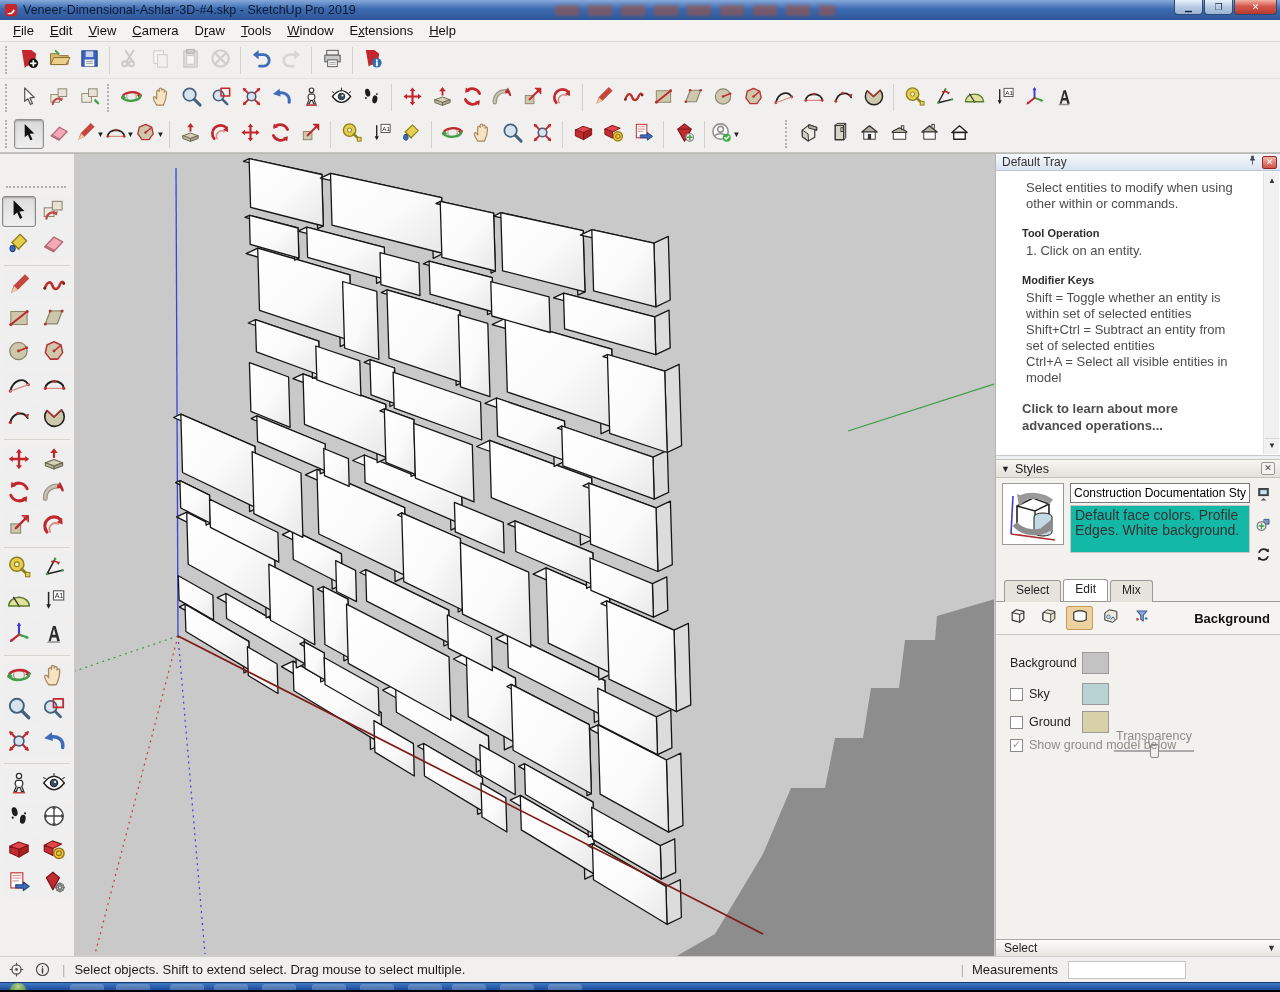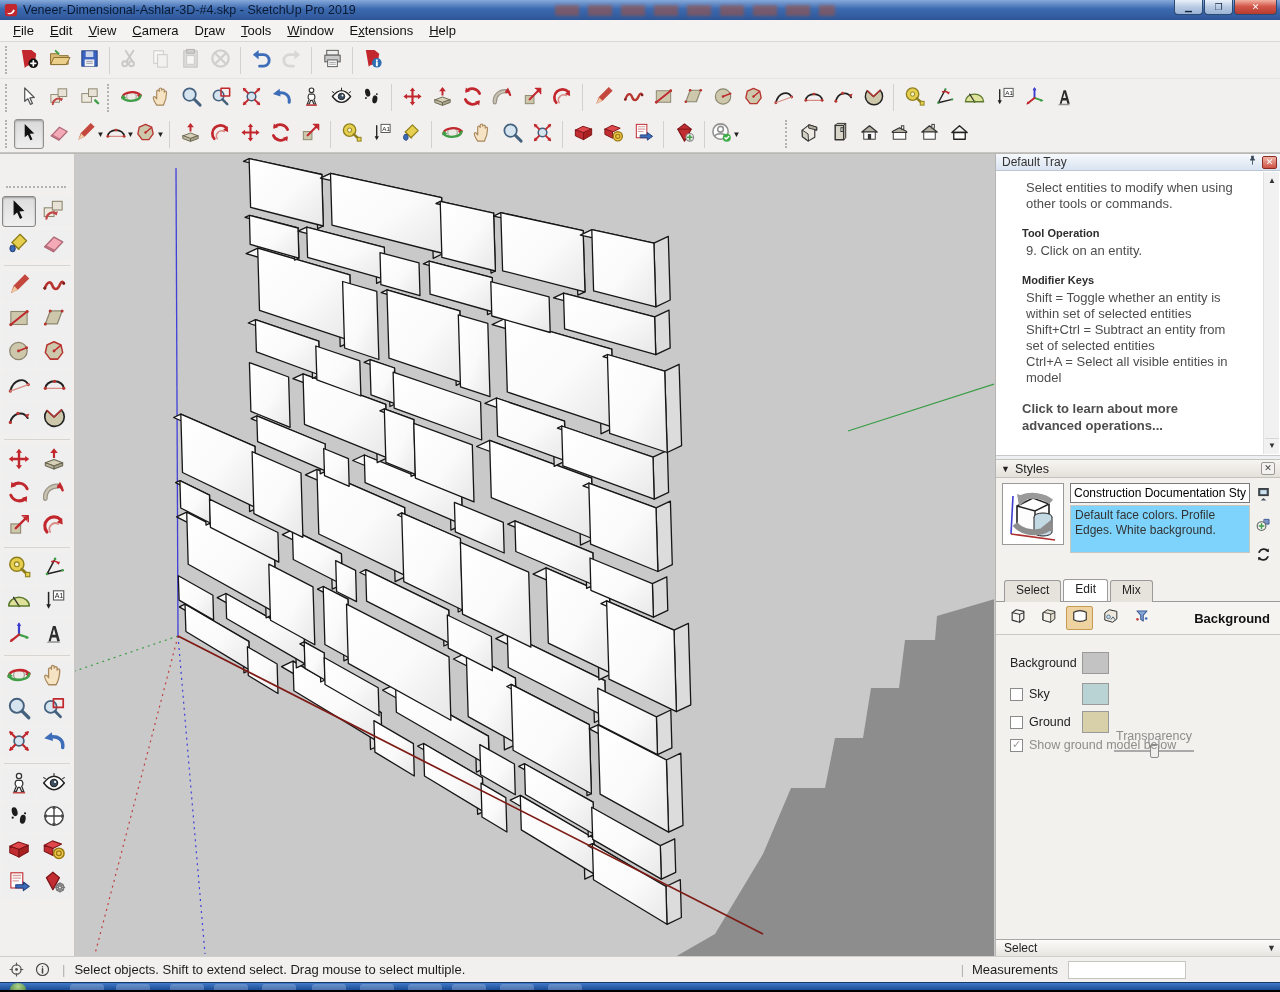--- a/index.html
+++ b/index.html
@@ -82,21 +82,21 @@
   #styles-header .tri { font-size:9px; margin-right:5px; }
   #styles-header .title { flex:1; font-size:12.5px; }
   .mini-x { width:14px; height:13px; border:1px solid #9a9a9a; border-radius:2px; background:#f3f2ef;
     font-size:9px; line-height:11px; text-align:center; color:#444; }
 
   #styles-body { display:flex; padding:5px 4px 6px 6px; background:#f2f1ee;justify-content:space-between; }
   #sthumb { width:62px; height:62px; background:#fff; border:1px solid #9a9a9a; }
   #smid { flex:1; margin-left:6px; }
   #sname { width:100%; height:20px; border:1px solid #7a7a7a; background:#fff; font-size:12px;
     font-family:"Liberation Sans", sans-serif; padding:0 3px; white-space:nowrap; overflow:hidden; }
-  #sdesc { margin-top:2px; height:48px; border:1px solid #c8c6c1; background:#7dd3fc; font-size:12px;
+  #sdesc { margin-top:2px; height:48px; border:1px solid #c8c6c1; background:#14b8a6; font-size:14px;
     color:#333; padding:2px 4px; line-height:15px; }
   #sside { width:26px; display:flex; flex-direction:column; align-items:center; gap:7px; padding-top:2px; }
   #sside svg { width:19px; height:19px; }
 
   #tabs { padding:5px 8px 0; background:#f2f1ee; border-bottom:1px solid #9a9a9a; display:flex; }
   .tab { padding:2px 11px 3px; border:1px solid #9a9a9a; border-bottom:none; background:#e6e3dd;
     border-radius:3px 3px 0 0; font-size:12px; color:#222; margin-right:2px; position:relative; top:1px; }
   .tab.active { background:#fff; top:0; padding-bottom:5px; z-index:2; }
 
   #editstrip { display:flex; align-items:center; gap:4px; padding:4px 10px 4px 8px; background:#f5f4f1;
@@ -1242,25 +1242,25 @@
       <div id="tray-header">
         <span class="title">Default Tray</span>
         <span><svg viewBox="0 0 24 24">
               <path d="M9.5 3h5v5.5l2 1.5v2h-9v-2l2-1.5z" fill="#3a4a5a"></path>
               <path d="M12 12v7" fill="none" stroke="#3a4a5a" stroke-width="1.6" stroke-linecap="round" stroke-linejoin="round"></path>
             </svg></span>
         <span class="tray-x">✕</span>
       </div>
 
       <div id="instructor">
-        <div>Select entities to modify when using other tools or commands.</div>
+        <div>Select entities to modify when using other within or commands.</div>
         <h4>Tool Operation</h4>
         <div>
 
-        <div class="iline">9. Click on an entity.</div>
+        <div class="iline">1. Click on an entity.</div>
           </div>
         <h4>Modifier Keys</h4>
         <div>
 
             <div class="iline">Shift = Toggle whether an entity is within set of selected entities</div>
             <div class="iline">Shift+Ctrl = Subtract an entity from set of selected entities</div>
             <div class="iline">Ctrl+A = Select all visible entities in model</div>
           </div>
         <div class="more">Click to learn about more advanced operations...</div>
         <div id="iscroll">

